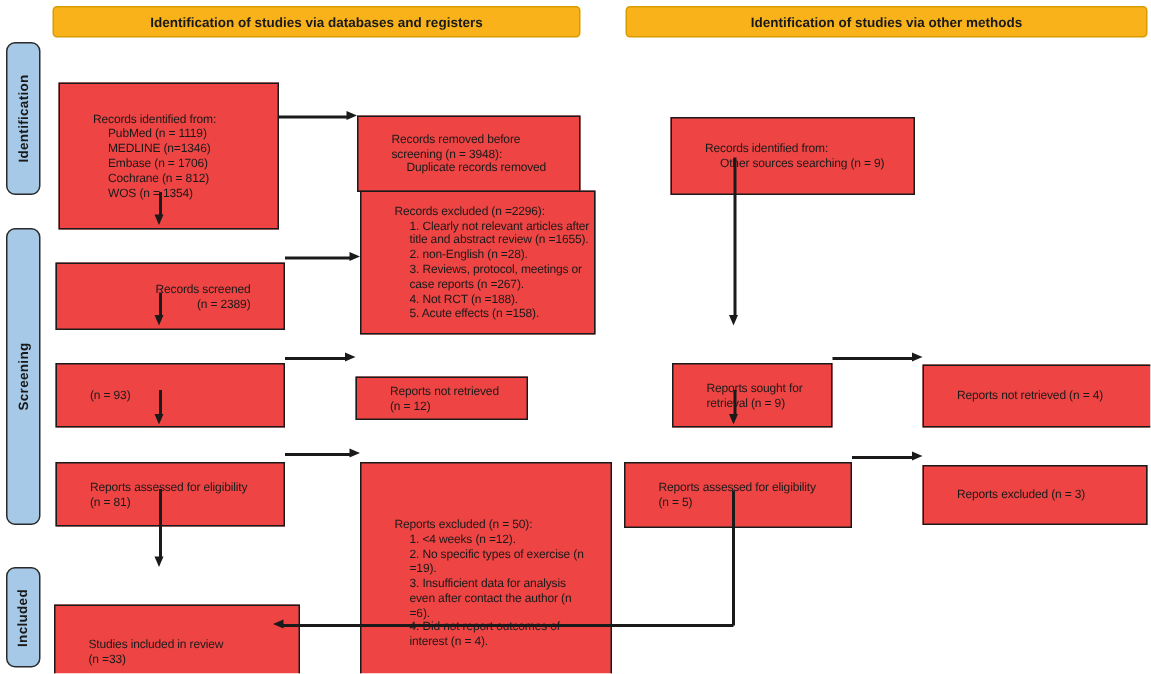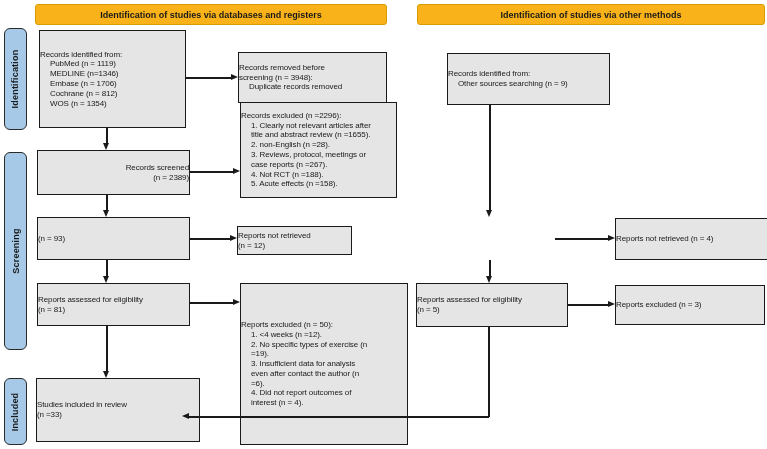--- a/index.html
+++ b/index.html
@@ -29,23 +29,23 @@
     background:var(--sidebar-bg);border:1.5px solid #2a2a2a;border-radius:6px;
   }
   .stage .vtext{
     transform:rotate(-90deg);white-space:nowrap;font-weight:bold;font-size:9px;letter-spacing:.2px;
   }
   .st-ident{left:4px;top:28px;width:21px;height:100px;}
   .st-screen{left:4px;top:152px;width:21px;height:196px;}
   .st-incl{left:4px;top:378px;width:21px;height:65px;}
   
   .bx{
-    position:absolute;background:#e5e5e5;border:1.5px solid var(--box-border);
+    position:absolute;background:#ef4444;border:1.5px solid var(--box-border);
     display:flex;flex-direction:column;justify-content:center;
-    padding:3px 0;font-size:8px;line-height:9.8px;letter-spacing:-0.1px;box-sizing:border-box;
+    padding:3px 22px;font-size:8px;line-height:9.8px;letter-spacing:-0.1px;box-sizing:border-box;margin-top:25px;
   }
   .bx .ln{white-space:nowrap;}
   .bx .i1{padding-left:10px;}
   .b-records-identified{left:39px;top:30px;width:147px;height:98px;}
   .b-records-removed{left:238px;top:52px;width:149px;height:51px;}
   .b-records-screened{left:37px;top:150px;width:153px;height:45px;text-align:right;}
   .b-records-excluded{left:240px;top:102px;width:157px;height:96px;}
   .b-reports-sought{left:37px;top:217px;width:153px;height:43px;}
   .b-reports-not-retrieved{left:237px;top:226px;width:115px;height:29px;}
   .b-reports-assessed{left:37px;top:283px;width:153px;height:43px;}
@@ -133,20 +133,24 @@
       <div class="ln i1">even after contact the author (n</div>
       <div class="ln i1">=6).</div>
       <div class="ln i1">4. Did not report outcomes of</div>
       <div class="ln i1">interest (n = 4).</div>
     </div>
 
   <div class="bx b-records-other">
       <div class="ln i0">Records identified from:</div>
       <div class="ln i1">Other sources searching (n = 9)</div>
     </div>
+  <div class="bx b-reports-sought-9">
+      <div class="ln i0">Reports sought for</div>
+      <div class="ln i0">retrieval (n = 9)</div>
+    </div>
   <div class="bx b-reports-not-retrieved-4">
       <div class="ln i0">Reports not retrieved (n = 4)</div>
     </div>
   <div class="bx b-reports-assessed-5">
       <div class="ln i0">Reports assessed for eligibility</div>
       <div class="ln i0">(n = 5)</div>
     </div>
   <div class="bx b-reports-excluded-3">
       <div class="ln i0">Reports excluded (n = 3)</div>
     </div>

